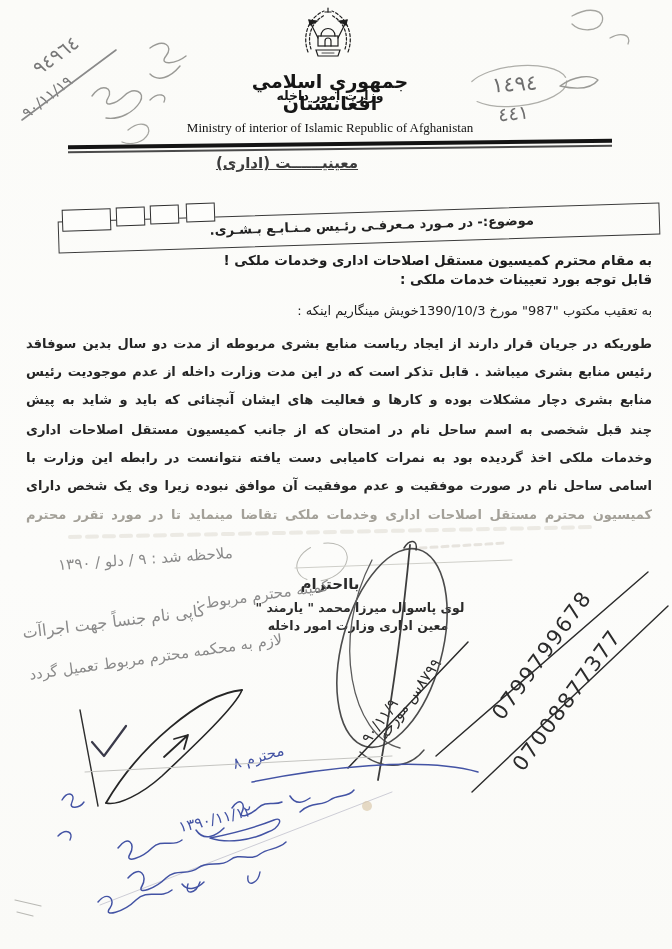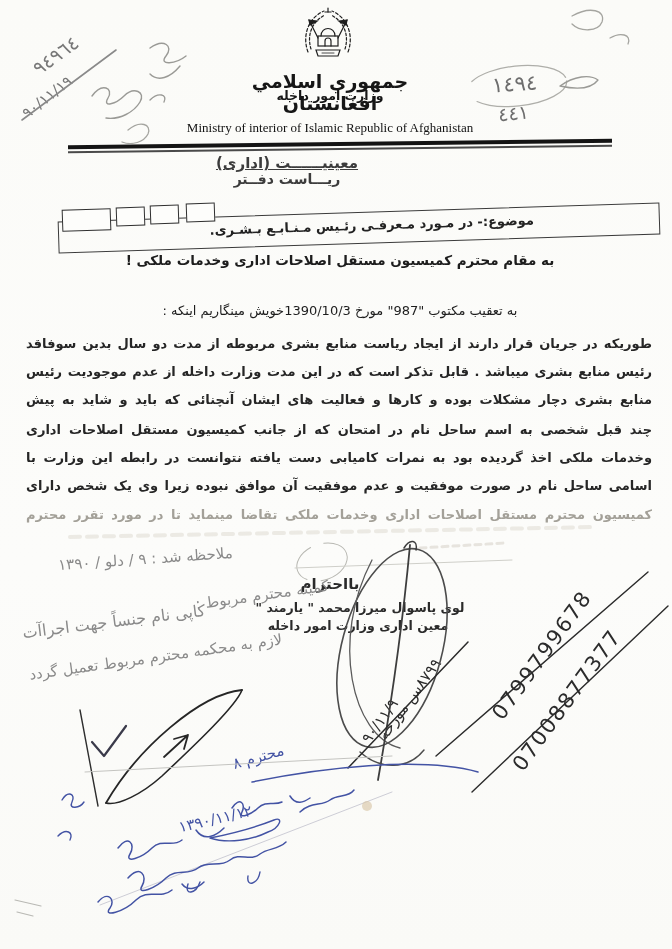--- a/index.html
+++ b/index.html
@@ -16,21 +16,21 @@
   .hdr-ar{font-weight:700;color:#161616;}
   .hdr-en{font-family:"Liberation Serif","DejaVu Serif",serif;font-weight:400;color:#111;}
   .type{color:#3c3c3c;font-weight:700;letter-spacing:1px;}
   .rule{background:#141414;}
   .box{border:1.4px solid #2f2f2f;background:#fdfdfb;position:absolute;}
   .subjbox{border:1.3px solid #3a3a3a;}
   .body-par{
     direction:rtl;text-align:justify;font-weight:700;font-size:13px;
     line-height:28px;color:#262626;word-spacing:1px;
   }
-  .body-line{direction:rtl;text-align:center;font-weight:700;font-size:13.5px;color:#1d1d1d;}
+  .body-line{direction:rtl;text-align:right;font-weight:700;font-size:13.5px;color:#1d1d1d;}
   .faded{color:#a3a098;filter:blur(.35px);}
   .hand{color:#8a8a8a;font-size:15px;white-space:nowrap;}
   .pen{color:#2b2b2b;white-space:nowrap;letter-spacing:2px;}
   .blue{color:#4353a4;white-space:nowrap;}
   svg.overlay{position:absolute;left:0;top:0;pointer-events:none;}
 </style>
 </head>
 <body>
 
 <div class="paper">
@@ -56,32 +56,32 @@
   </svg>
 
   <div class="abs rtl center hdr-ar" style="left:230px;top:70px;width:200px;font-size:19px;">جمهوري اسلامي افغانستان</div>
   <div class="abs rtl center hdr-ar" style="left:230px;top:88px;width:200px;font-size:12.5px;">وزارت امور داخله</div>
   <div class="abs center hdr-en" style="left:160px;top:120px;width:340px;font-size:13px;">Ministry of interior of Islamic Republic of Afghanistan</div>
 
   <div class="abs rule" style="left:68px;top:142px;width:544px;height:3.5px;transform:rotate(-0.7deg);"></div>
   <div class="abs" style="left:68px;top:148px;width:544px;height:1.6px;background:#4a4a4a;transform:rotate(-0.7deg);"></div>
 
   <div class="abs rtl center type" style="left:187px;top:154px;width:200px;font-size:15px;text-decoration:underline;">معينيــــــت (اداری)</div>
-  <div class="abs rtl center type" style="left:197px;top:171px;width:180px;font-size:14px;">ريـــاست دفــتر</div>
 
   <div class="box" style="left:62px;top:209px;width:47px;height:20px;transform:rotate(-2deg);z-index:2;"></div>
   <div class="box" style="left:116px;top:207px;width:27px;height:17px;transform:rotate(-2deg);z-index:2;"></div>
   <div class="box" style="left:150px;top:205px;width:27px;height:17px;transform:rotate(-2deg);z-index:2;"></div>
   <div class="box" style="left:186px;top:203px;width:27px;height:17px;transform:rotate(-2deg);z-index:2;"></div>
 
   <div class="abs subjbox" style="left:58px;top:212px;width:600px;height:30px;transform:rotate(-1.8deg);z-index:1;">
     <div class="abs rtl type" style="right:125px;top:5px;font-size:13px;color:#222;">موضوع:- در مـورد مـعرفـی رئـيس مـنـابـع بـشـری.</div>
   </div>
 
   <div class="abs body-line" style="left:28px;top:252px;width:624px;">به مقام محترم کمیسیون مستقل اصلاحات اداری وخدمات ملکی !</div>
+  <div class="abs body-line" style="left:28px;top:271px;width:624px;">قابل توجه بورد تعیینات خدمات ملکی :</div>
   <div class="abs body-line" style="left:28px;top:303px;width:624px;font-weight:400;font-size:13px;">به تعقیب مکتوب "987" مورخ 1390/10/3خویش مینگاریم اینکه :</div>
 
   <div class="abs body-par" style="left:26px;top:330px;width:626px;height:84px;overflow:hidden;">طوریکه در جریان قرار دارند از ایجاد ریاست منابع بشری مربوطه از مدت دو سال بدین سوفاقد رئیس منابع بشری میباشد . قابل تذکر است که در این مدت وزارت داخله از عدم موجودیت رئیس منابع بشری دچار مشکلات بوده و کارها و فعالیت های ایشان آنچنائی که باید و شاید به پیش رود، صورت نمیگیرد.</div>
   <div class="abs body-par" style="left:26px;top:416px;width:626px;height:84px;overflow:hidden;">چند قبل شخصی به اسم ساحل نام در امتحان که از جانب کمیسیون مستقل اصلاحات اداری وخدمات ملکی اخذ گردیده بود به نمرات کامیابی دست یافته نتوانست در رابطه این وزارت با اسامی ساحل نام در صورت موفقیت و عدم موفقیت آن موافق نبوده زیرا  وی یک شخص دارای استرس و تکالیف روانی بوده و فرد موثر به این اداره نمیباشد بناً از</div>
   <div class="abs body-par faded" style="left:26px;top:501px;width:626px;height:28px;overflow:hidden;">کمیسیون محترم مستقل اصلاحات اداری وخدمات ملکی تقاضا مینماید تا در مورد تقرر محترم محمد شریف فرزند</div>
 
   <div class="abs rtl center" style="left:295px;top:575px;width:70px;font-weight:700;font-size:15px;color:#2a2a2a;">بااحترام</div>
   <div class="abs rtl center" style="left:250px;top:600px;width:220px;font-weight:700;font-size:12.5px;color:#2a2a2a;">لوی پاسوال میرزا محمد " یارمند "</div>
   <div class="abs rtl center" style="left:258px;top:618px;width:200px;font-weight:700;font-size:12.5px;color:#2a2a2a;">معین اداری وزارت امور داخله</div>
 

